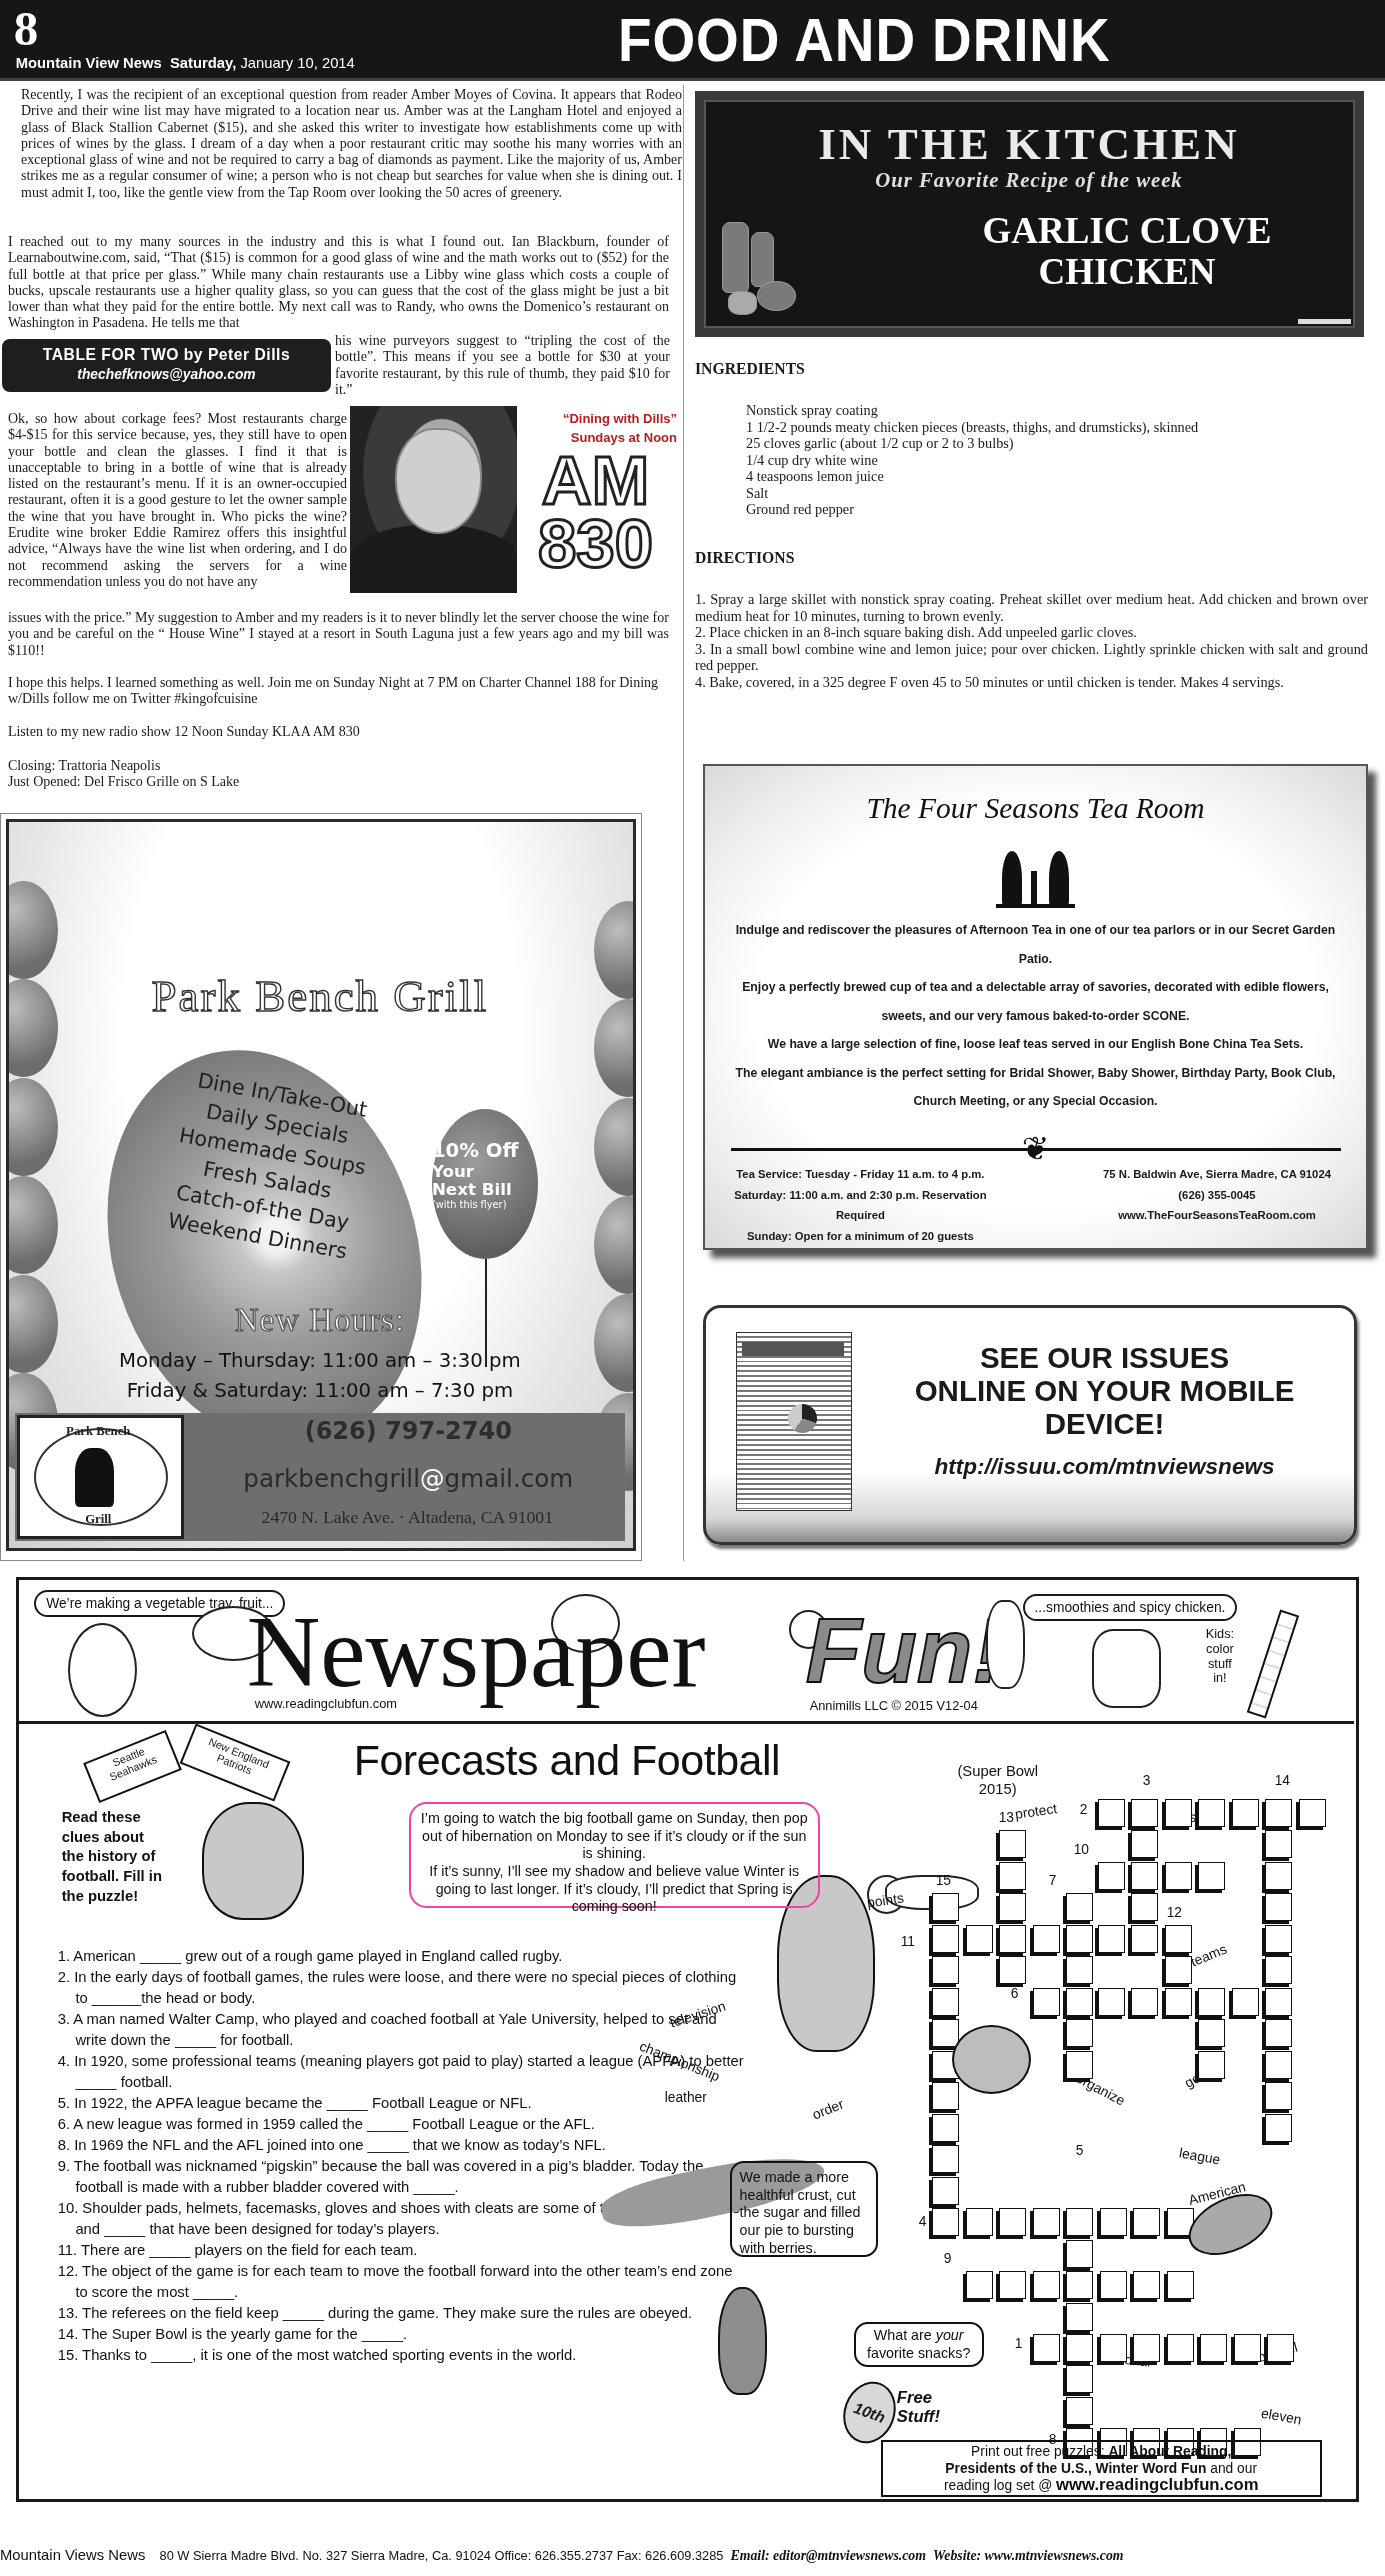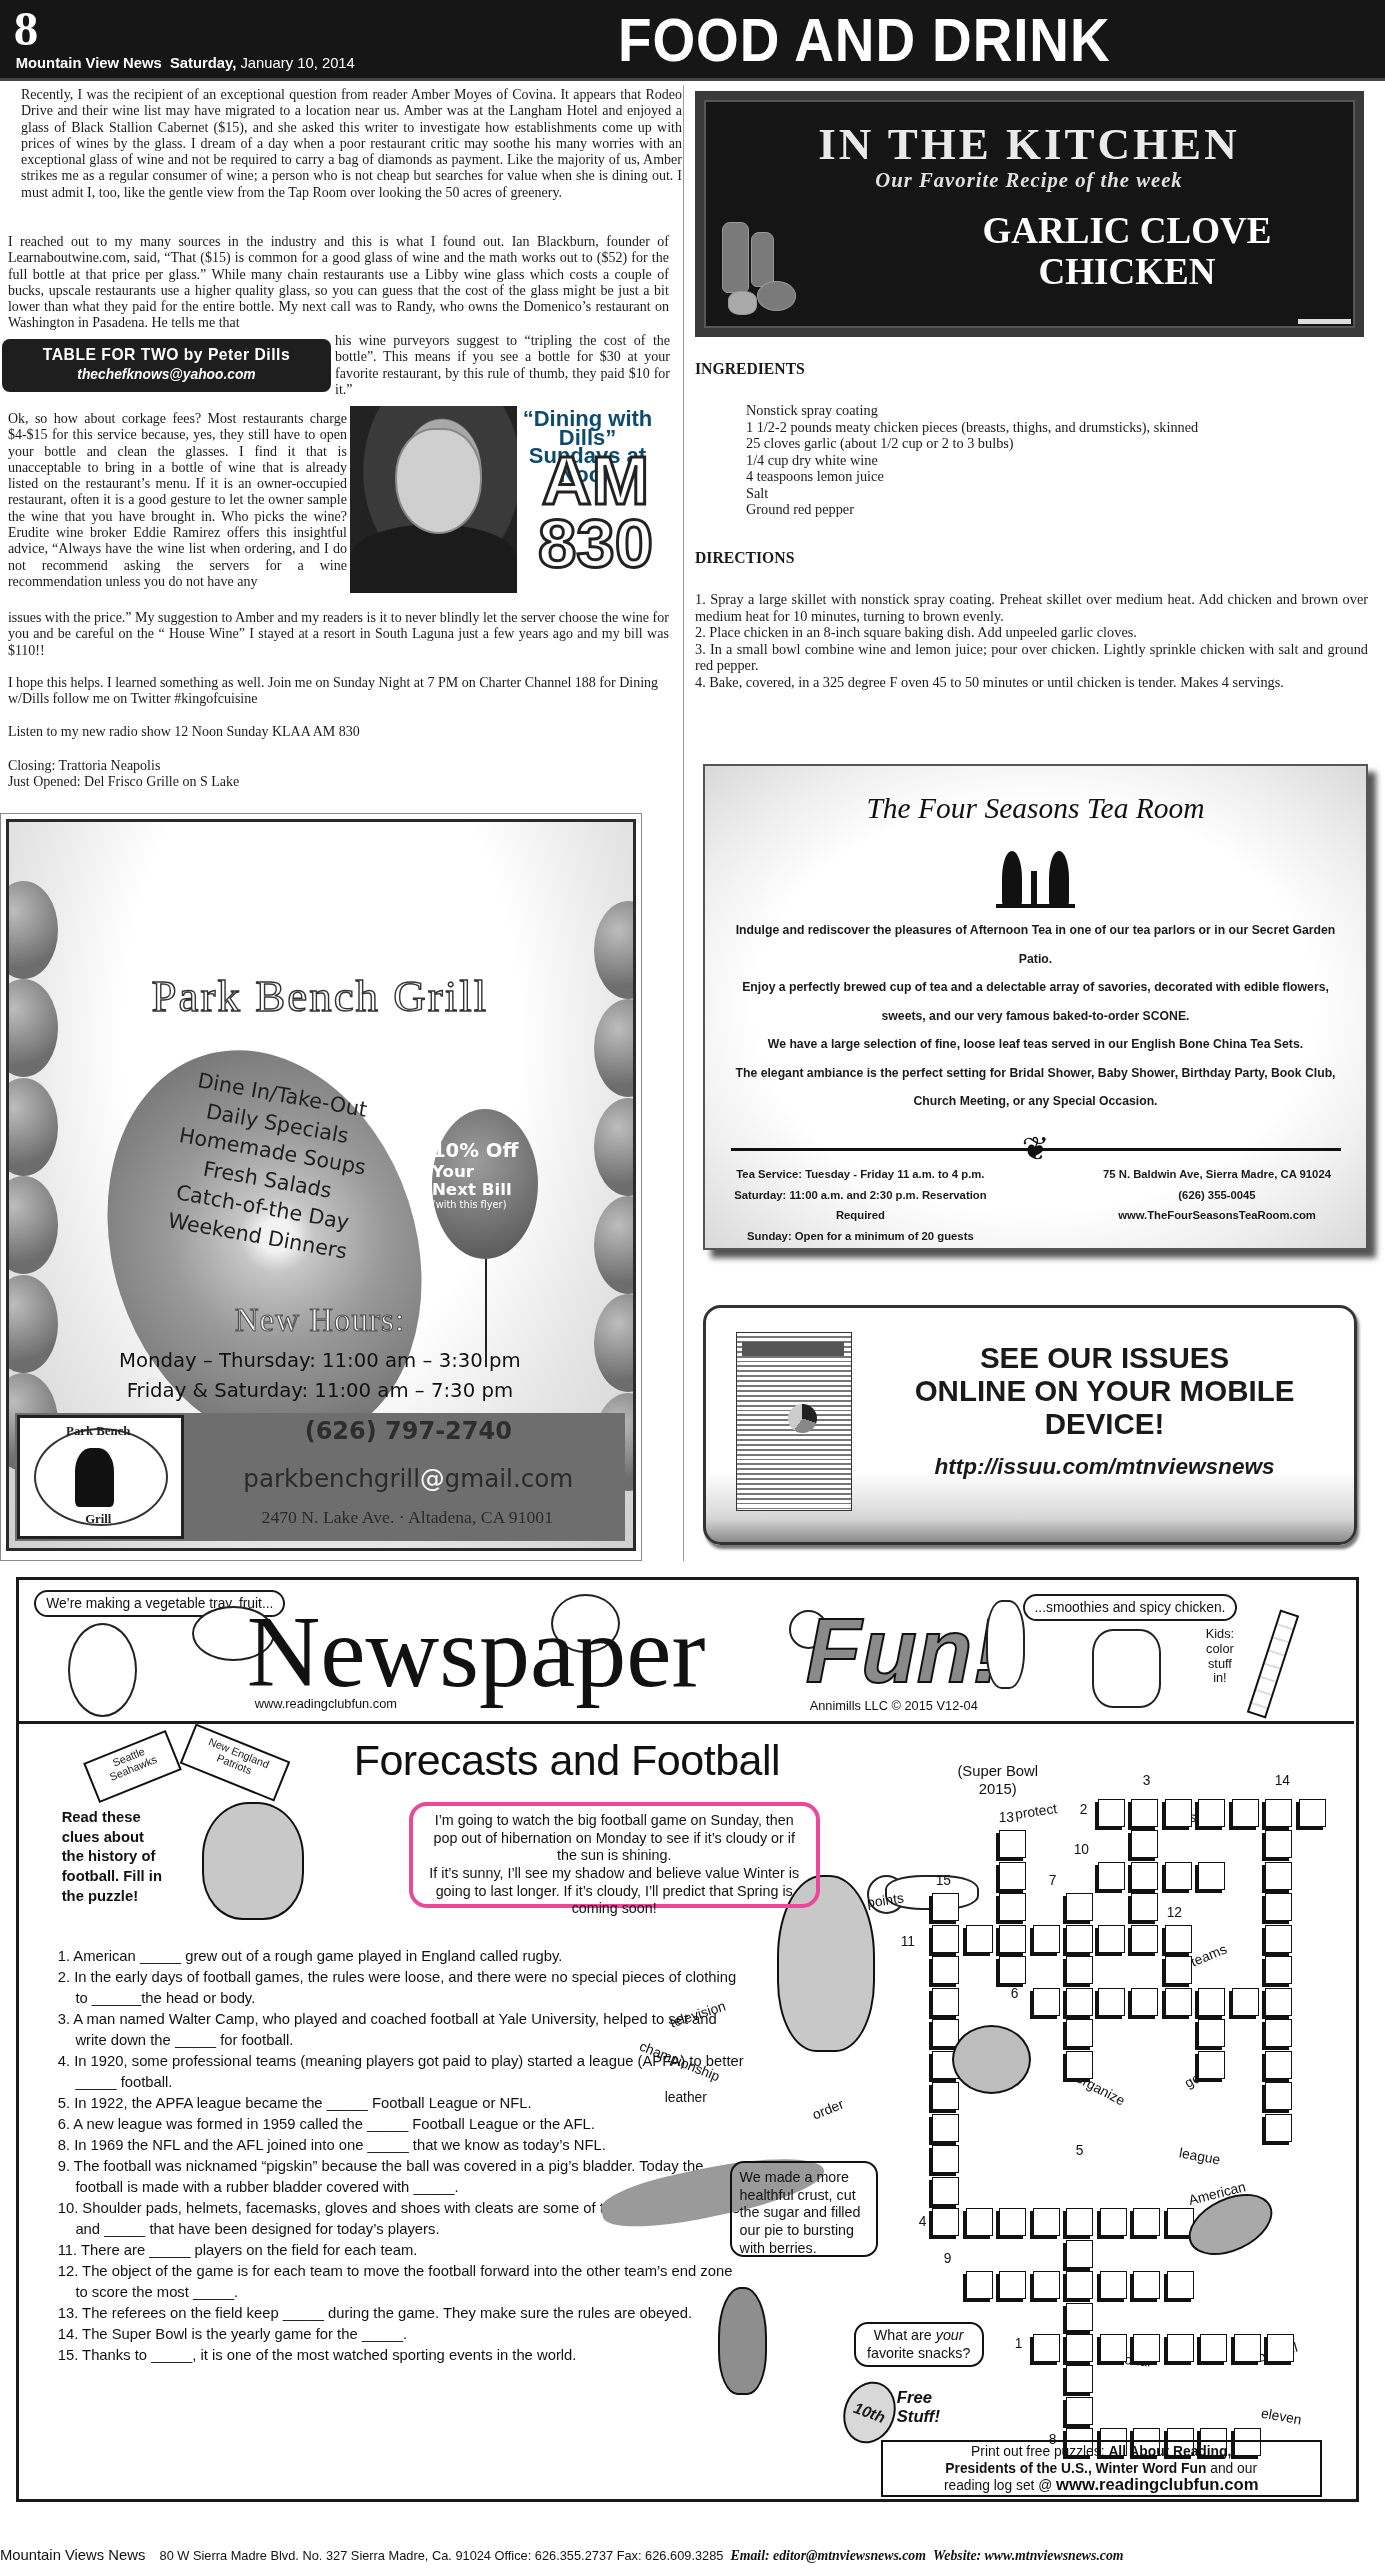--- a/index.html
+++ b/index.html
@@ -28,21 +28,21 @@
   .p6 { left: 7.9px; top: 758px; width: 661px; text-align: left; }
 
   .byline-box { left: 2px; top: 339px; width: 329px; height: 53px; background: #1e1e1e; border-radius: 7.9px; color: #fff; text-align: center; font-family: "Liberation Sans", sans-serif; }
   .byline-title { font-weight: bold; font-size: 15.7px; margin-top: 6.9px; letter-spacing: 0.5px; }
   .byline-email { font-weight: bold; font-style: italic; font-size: 13.8px; margin-top: 3px; }
 
   .radio-ad { left: 350px; top: 406px; width: 327px; height: 187px; }
   .radio-photo { left: 0; top: 0; width: 167px; height: 187px; background: radial-gradient(ellipse at 55% 35%, #d6d6d6 0 22%, #a8a8a8 23% 30%, #3a3a3a 31% 60%, #222 61%); }
   .radio-face { left: 45px; top: 21.7px; width: 87px; height: 106px; border-radius: 45% 45% 50% 50%; background: #cfcfcf; border: 2px solid #888; }
   .radio-shirt { left: 0; top: 118px; width: 167px; height: 69px; background: #1b1b1b; border-radius: 50% 50% 0 0; }
-  .radio-tag { left: 148px; top: 3.9px; width: 179px; text-align: center; font-family: "Liberation Sans", sans-serif; font-weight: bold; font-size: 22px; line-height: 18.7px; color: #0c4a6e; }
+  .radio-tag { left: 148px; top: 3.9px; width: 179px; text-align: right; font-family: "Liberation Sans", sans-serif; font-weight: bold; font-size: 13px; line-height: 18.7px; color: #b91c1c; }
   .radio-am { left: 165px; top: 43px; width: 161px; text-align: center; font-family: "Liberation Sans", sans-serif; font-weight: 900; font-size: 69px; line-height: 63px; color: #fff; -webkit-text-stroke: 3px #222; }
 
   
   .kitchen { left: 695px; top: 91px; width: 669px; height: 246px; background: #151515; border: 9.8px solid #3a3a3a; box-shadow: inset 0 0 0 2px #555; }
   .k-title { left: 0; width: 650px; top: 17.7px; text-align: center; font-family: "Liberation Serif", serif; font-weight: bold; font-size: 45px; color: #eaeaea; letter-spacing: 3px; }
   .k-sub { left: 0; width: 650px; top: 69px; text-align: center; font-family: "Liberation Serif", serif; font-style: italic; font-weight: bold; font-size: 20.7px; color: #e0e0e0; letter-spacing: 1px; }
   .k-dish { left: 226px; width: 394px; top: 110px; text-align: center; font-family: "Liberation Serif", serif; font-weight: bold; font-size: 37px; line-height: 41px; color: #fff; }
   .k-props { left: 13.8px; top: 122px; width: 98px; height: 98px; }
   .k-bottle { position: absolute; background: #7a7a7a; border-radius: 7.9px 7.9px 5.9px 5.9px; border: 1px solid #999; }
   .k-chalk { right: 3.9px; bottom: 3.9px; width: 53px; height: 4.9px; background: #ddd; }
@@ -108,21 +108,21 @@
   .fun-copy { left: 791px; top: 118px; font-family: "Liberation Sans", sans-serif; font-size: 12.8px; color: #111; }
   .fun-kids { left: 1187px; top: 47px; font-family: "Liberation Sans", sans-serif; font-size: 12.8px; line-height: 14.8px; text-align: center; color: #111; }
   .critter { position: absolute; border: 2px solid #222; border-radius: 50%; background: #fff; }
   .pencil { left: 1244px; top: 29.5px; width: 19.7px; height: 108px; border: 2px solid #111; transform: rotate(18deg); background: repeating-linear-gradient(#fff 0 11.8px, #ddd 11.8px 13.8px); }
 
   .fc-title { left: 335px; top: 156px; font-family: "Liberation Sans", sans-serif; font-size: 43px; color: #111; letter-spacing: -0.5px; }
   .fc-sb { left: 915px; top: 183px; width: 128px; text-align: center; font-family: "Liberation Sans", sans-serif; font-size: 14.8px; line-height: 17.7px; color: #111; }
   .pennant { position: absolute; border: 2px solid #111; background: #fff; font-family: "Liberation Sans", sans-serif; font-size: 10.8px; line-height: 11.8px; text-align: center; padding-top: 3.9px; }
   .fc-read { left: 43px; top: 228px; width: 108px; font-family: "Liberation Sans", sans-serif; font-weight: bold; font-size: 14.8px; line-height: 19.7px; color: #111; }
   .groundhog { position: absolute; background: #c8c8c8; border: 2px solid #111; border-radius: 46% 46% 40% 40%; }
-  .speech { left: 390px; top: 222px; width: 411px; height: 106px; border: 4px solid #ec4899; border-radius: 17.7px; font-family: "Liberation Sans", sans-serif; font-size: 14.3px; line-height: 17.7px; text-align: center; padding: 5.9px 9.8px; color: #111; }
+  .speech { left: 390px; top: 222px; width: 411px; height: 106px; border: 2px solid #ec4899; border-radius: 17.7px; font-family: "Liberation Sans", sans-serif; font-size: 14.3px; line-height: 17.7px; text-align: center; padding: 5.9px 9.8px; color: #111; }
   .clues { left: 39px; top: 366px; width: 689px; font-family: "Liberation Sans", sans-serif; font-size: 14.8px; line-height: 21px; color: #111; list-style: none; }
   .clues li { padding-left: 17.7px; text-indent: -17.7px; }
   .wordbank { position: absolute; font-family: "Liberation Sans", sans-serif; font-size: 13.8px; color: #111; }
   .puddle { left: 581px; top: 587px; width: 226px; height: 49px; background: #9a9a9a; border-radius: 40% 60% 50% 50%; transform: rotate(-12deg); }
   .pie-bubble { left: 711px; top: 581px; width: 148px; height: 96px; border: 2px solid #111; border-radius: 13.8px; font-family: "Liberation Sans", sans-serif; font-size: 14.3px; line-height: 17.7px; padding: 5.9px 7.9px; color: #111; }
   .snack-bubble { left: 835px; top: 742px; width: 130px; height: 45px; border: 2px solid #111; border-radius: 13.8px; font-family: "Liberation Sans", sans-serif; font-size: 14.3px; line-height: 17.7px; text-align: center; padding: 3px; color: #111; }
   .free { left: 878px; top: 809px; font-family: "Liberation Sans", sans-serif; font-style: italic; font-weight: bold; font-size: 16.7px; line-height: 18.7px; color: #111; }
   .balloon10 { left: 825px; top: 801px; width: 51px; height: 63px; border: 2px solid #111; border-radius: 50%; background: #d8d8d8; font-family: "Liberation Sans", sans-serif; font-style: italic; font-weight: bold; font-size: 15.7px; text-align: center; line-height: 59px; transform: rotate(20deg); }
   .promo { left: 862px; top: 860px; width: 441px; height: 57px; border: 2px solid #111; text-align: center; font-family: "Liberation Sans", sans-serif; font-size: 13.8px; line-height: 16.7px; padding-top: 2px; color: #111; }
   .promo b { font-weight: bold; }

